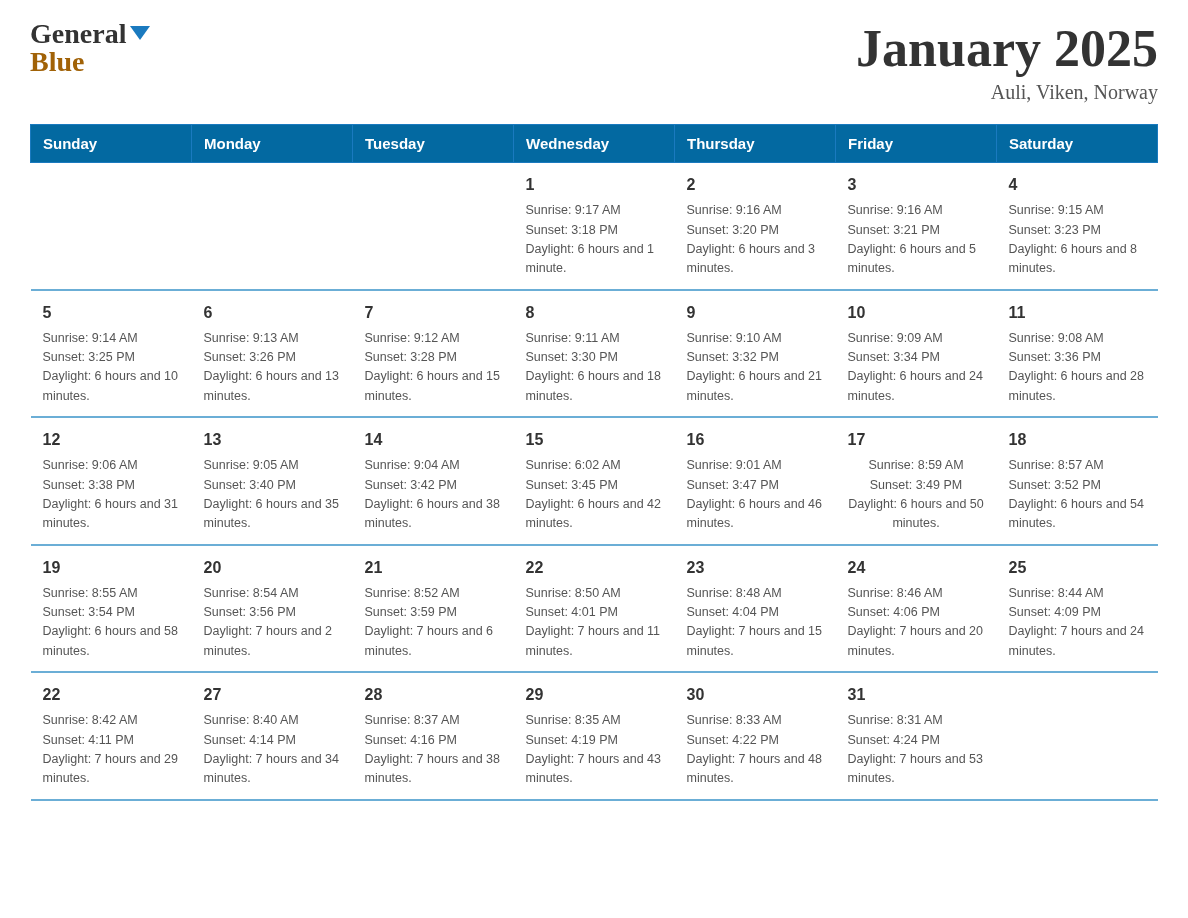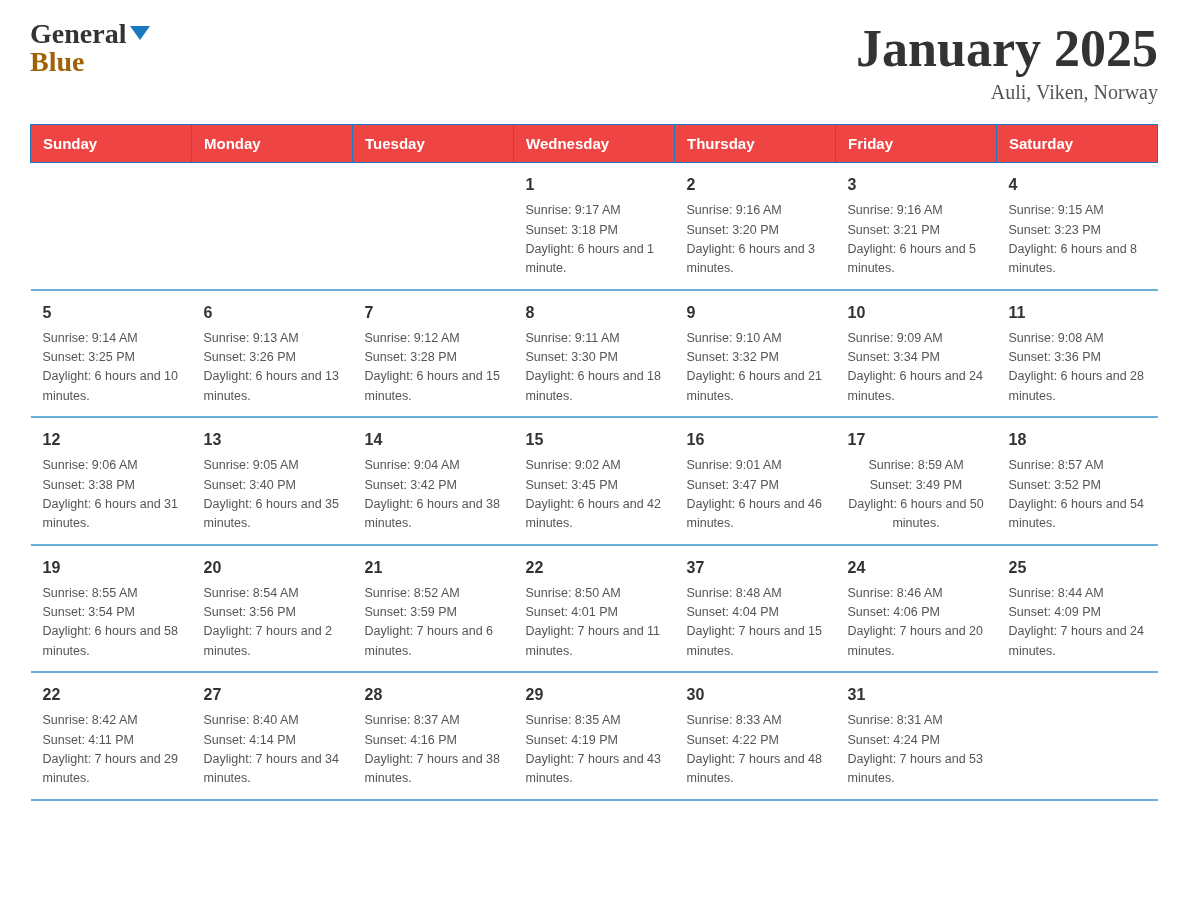--- a/index.html
+++ b/index.html
@@ -62,21 +62,21 @@
     .location {
       font-size: 20px;
       color: #555;
       margin-top: 4px;
     }
     .calendar {
       width: 100%;
       border-collapse: collapse;
     }
     .calendar thead tr {
-      background-color: #ef4444;
+      background-color: #0369a1;
     }
     .calendar thead th {
       color: #fff;
       font-size: 15px;
       font-weight: bold;
       padding: 10px 12px;
       text-align: left;
       border: 1px solid #1a7abf;
     }
     .calendar tbody tr {
@@ -225,21 +225,21 @@
 Daylight: 6 hours and 35 minutes.</div>
         </td>
         <td>
           <span class="day-num">14</span>
           <div class="day-info" style="white-space: pre-line;">Sunrise: 9:04 AM
 Sunset: 3:42 PM
 Daylight: 6 hours and 38 minutes.</div>
         </td>
         <td>
           <span class="day-num">15</span>
-          <div class="day-info" style="white-space: pre-line;">Sunrise: 9:02 AM
+          <div class="day-info" style="white-space: pre-line;">Sunrise: 6:02 AM
 Sunset: 3:45 PM
 Daylight: 6 hours and 42 minutes.</div>
         </td>
         <td>
           <span class="day-num">16</span>
           <div class="day-info" style="white-space: pre-line;">Sunrise: 9:01 AM
 Sunset: 3:47 PM
 Daylight: 6 hours and 46 minutes.</div>
         </td>
         <td>
@@ -274,21 +274,21 @@
 Sunset: 3:59 PM
 Daylight: 7 hours and 6 minutes.</div>
         </td>
         <td>
           <span class="day-num">22</span>
           <div class="day-info" style="white-space: pre-line;">Sunrise: 8:50 AM
 Sunset: 4:01 PM
 Daylight: 7 hours and 11 minutes.</div>
         </td>
         <td>
-          <span class="day-num">37</span>
+          <span class="day-num">23</span>
           <div class="day-info" style="white-space: pre-line;">Sunrise: 8:48 AM
 Sunset: 4:04 PM
 Daylight: 7 hours and 15 minutes.</div>
         </td>
         <td>
           <span class="day-num">24</span>
           <div class="day-info" style="white-space: pre-line;">Sunrise: 8:46 AM
 Sunset: 4:06 PM
 Daylight: 7 hours and 20 minutes.</div>
         </td>

